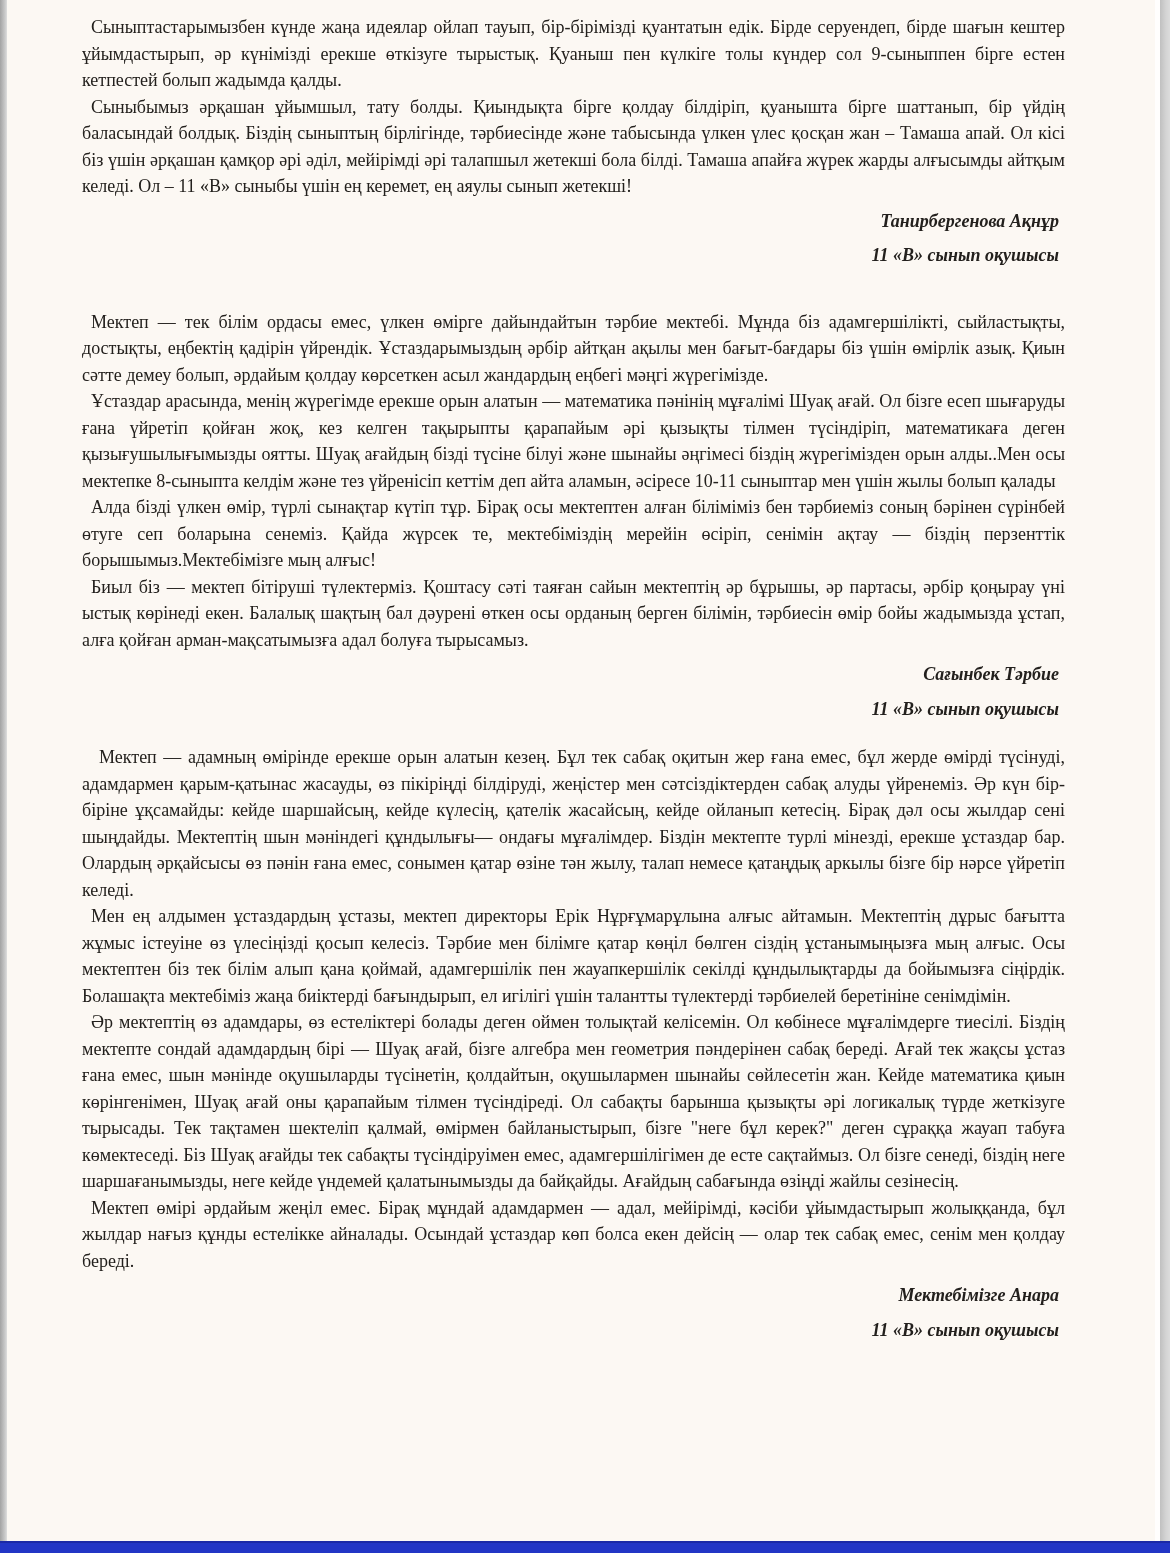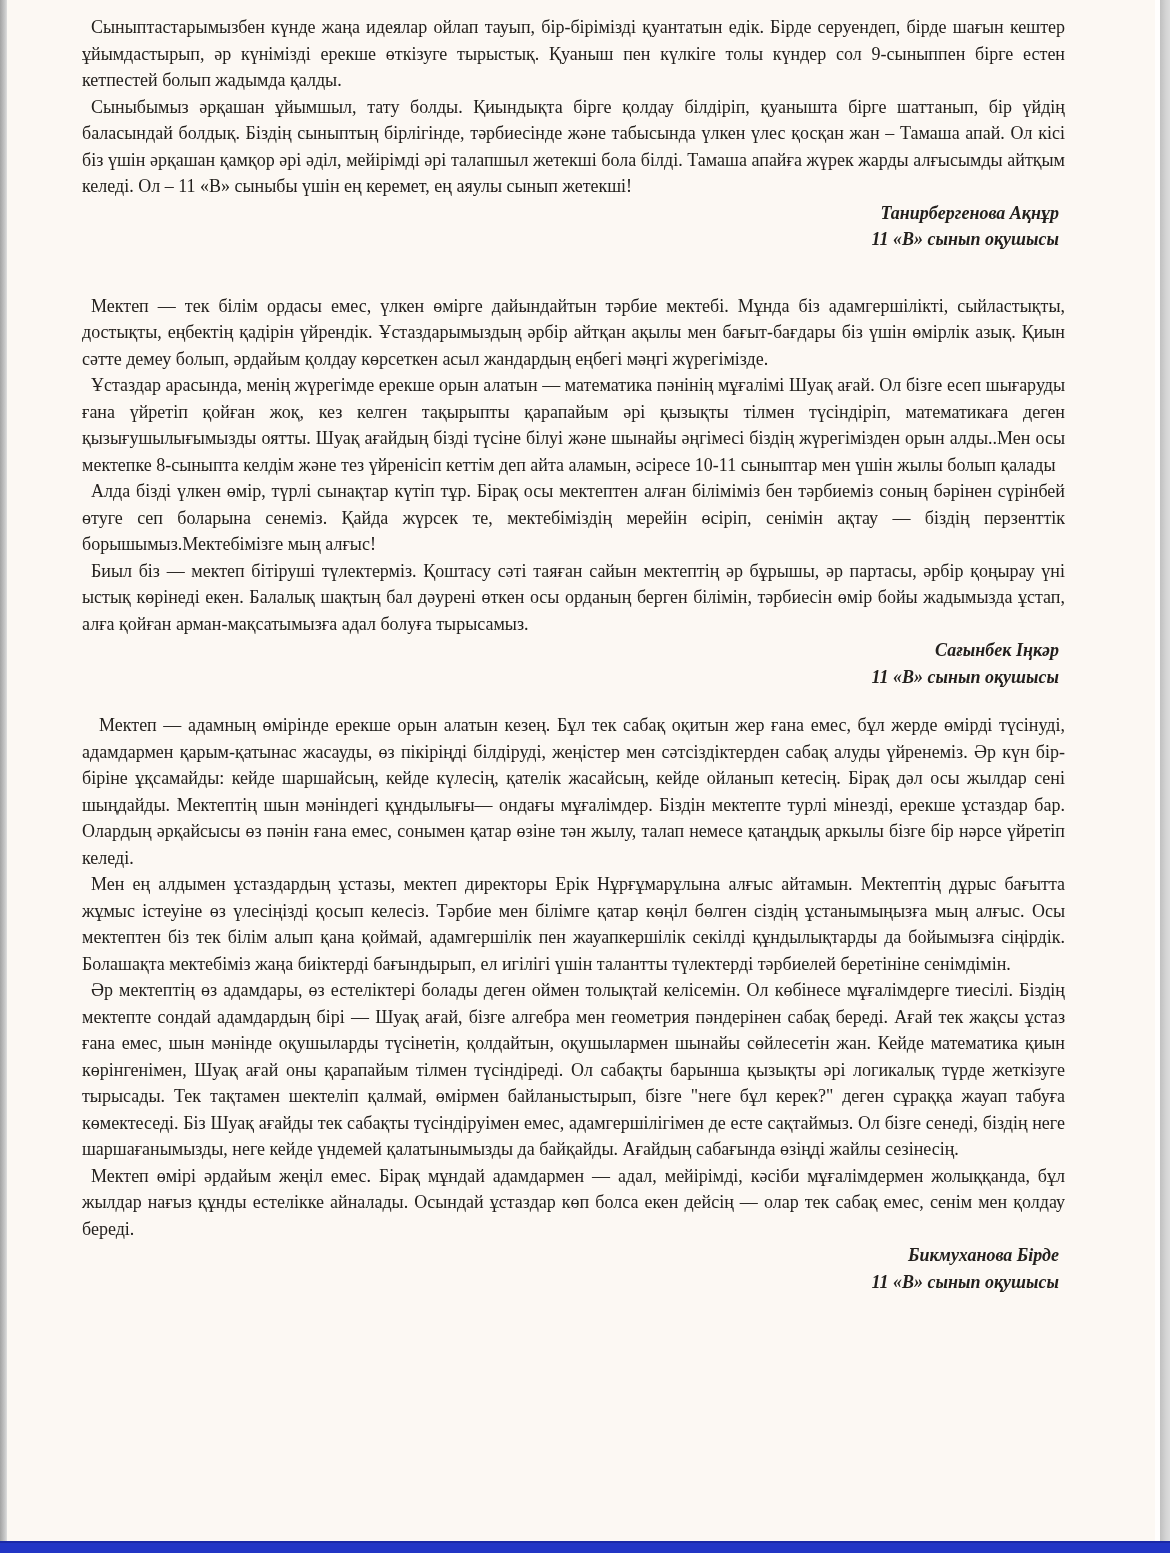--- a/index.html
+++ b/index.html
@@ -38,21 +38,21 @@
     margin:0;
     text-indent:9px;
   }
   .indent-lg{text-indent:17px;}
   .signature{
     text-align:right;
     font-weight:bold;
     font-style:italic;
     padding-right:6px;
   }
-  .sig-line{line-height:26.5px;}
+  .sig-line{line-height:26.5px;margin-top:8px;}
   .gap-a{height:40px;}
   .gap-b{height:22px;}
 </style>
 </head>
 <body>
 
 <div class="page">
 
   <div class="edge-left"></div>
   <div class="edge-right-highlight"></div>
@@ -70,34 +70,34 @@
     </section>
 
     <div class="gap-a"></div>
 
     <section class="essay">
       <p class="para">Мектеп — тек білім ордасы емес, үлкен өмірге дайындайтын тәрбие мектебі. Мұнда біз адамгершілікті, сыйластықты, достықты, еңбектің қадірін үйрендік. Ұстаздарымыздың әрбір айтқан ақылы мен бағыт-бағдары біз үшін өмірлік азық. Қиын сәтте демеу болып, әрдайым қолдау көрсеткен асыл жандардың еңбегі мәңгі жүрегімізде.</p>
       <p class="para">Ұстаздар арасында, менің жүрегімде ерекше орын алатын — математика пәнінің мұғалімі Шуақ ағай. Ол бізге есеп шығаруды ғана үйретіп қойған жоқ, кез келген тақырыпты қарапайым әрі қызықты тілмен түсіндіріп, математикаға деген қызығушылығымызды оятты. Шуақ ағайдың бізді түсіне білуі және шынайы әңгімесі біздің жүрегімізден орын алды..Мен осы мектепке 8-сыныпта келдім және тез үйренісіп кеттім деп айта аламын, әсіресе 10-11 сыныптар мен үшін жылы болып қалады</p>
       <p class="para">Алда бізді үлкен өмір, түрлі сынақтар күтіп тұр. Бірақ осы мектептен алған біліміміз бен тәрбиеміз соның бәрінен сүрінбей өтуге сеп боларына сенеміз. Қайда жүрсек те, мектебіміздің мерейін өсіріп, сенімін ақтау — біздің перзенттік борышымыз.Мектебімізге мың алғыс!</p>
       <p class="para">Биыл біз — мектеп бітіруші түлектерміз. Қоштасу сәті таяған сайын мектептің әр бұрышы, әр партасы, әрбір қоңырау үні ыстық көрінеді екен. Балалық шақтың бал дәурені өткен осы орданың берген білімін, тәрбиесін өмір бойы жадымызда ұстап, алға қойған арман-мақсатымызға адал болуға тырысамыз.</p>
       <div class="signature">
-        <div class="sig-line">Сағынбек Іңкәр</div>
+        <div class="sig-line">Сағынбек Тәрбие</div>
         <div class="sig-line">11 «В» сынып оқушысы</div>
       </div>
     </section>
 
     <div class="gap-b"></div>
 
     <section class="essay">
       <p class="para indent-lg">Мектеп — адамның өмірінде ерекше орын алатын кезең. Бұл тек сабақ оқитын жер ғана емес, бұл жерде өмірді түсінуді, адамдармен қарым-қатынас жасауды, өз пікіріңді білдіруді, жеңістер мен сәтсіздіктерден сабақ алуды үйренеміз. Әр күн бір-біріне ұқсамайды: кейде шаршайсың, кейде күлесің, қателік жасайсың, кейде ойланып кетесің. Бірақ дәл осы жылдар сені шыңдайды. Мектептің шын мәніндегі құндылығы— ондағы мұғалімдер. Біздін мектепте турлі мінезді, ерекше ұстаздар бар. Олардың әрқайсысы өз пәнін ғана емес, сонымен қатар өзіне тән жылу, талап немесе қатаңдық аркылы бізге бір нәрсе үйретіп келеді.</p>
       <p class="para">Мен ең алдымен ұстаздардың ұстазы, мектеп директоры Ерік Нұрғұмарұлына алғыс айтамын. Мектептің дұрыс бағытта жұмыс істеуіне өз үлесіңізді қосып келесіз. Тәрбие мен білімге қатар көңіл бөлген сіздің ұстанымыңызға мың алғыс. Осы мектептен біз тек білім алып қана қоймай, адамгершілік пен жауапкершілік секілді құндылықтарды да бойымызға сіңірдік. Болашақта мектебіміз жаңа биіктерді бағындырып, ел игілігі үшін талантты түлектерді тәрбиелей беретініне сенімдімін.</p>
       <p class="para">Әр мектептің өз адамдары, өз естеліктері болады деген оймен толықтай келісемін. Ол көбінесе мұғалімдерге тиесілі. Біздің мектепте сондай адамдардың бірі — Шуақ ағай, бізге алгебра мен геометрия пәндерінен сабақ береді. Ағай тек жақсы ұстаз ғана емес, шын мәнінде оқушыларды түсінетін, қолдайтын, оқушылармен шынайы сөйлесетін жан. Кейде математика қиын көрінгенімен, Шуақ ағай оны қарапайым тілмен түсіндіреді. Ол сабақты барынша қызықты әрі логикалық түрде жеткізуге тырысады. Тек тақтамен шектеліп қалмай, өмірмен байланыстырып, бізге "неге бұл керек?" деген сұраққа жауап табуға көмектеседі. Біз Шуақ ағайды тек сабақты түсіндіруімен емес, адамгершілігімен де есте сақтаймыз. Ол бізге сенеді, біздің неге шаршағанымызды, неге кейде үндемей қалатынымызды да байқайды. Ағайдың сабағында өзіңді жайлы сезінесің.</p>
-      <p class="para">Мектеп өмірі әрдайым жеңіл емес. Бірақ мұндай адамдармен — адал, мейірімді, кәсіби мұғалімдермен жолыққанда, бұл жылдар нағыз құнды естелікке айналады. Осындай ұстаздар көп болса екен дейсің — олар тек сабақ емес, сенім мен қолдау береді.</p>
+      <p class="para">Мектеп өмірі әрдайым жеңіл емес. Бірақ мұндай адамдармен — адал, мейірімді, кәсіби ұйымдастырып жолыққанда, бұл жылдар нағыз құнды естелікке айналады. Осындай ұстаздар көп болса екен дейсің — олар тек сабақ емес, сенім мен қолдау береді.</p>
       <div class="signature">
-        <div class="sig-line">Бикмуханова Бірде</div>
+        <div class="sig-line">Мектебімізге Анара</div>
         <div class="sig-line">11 «В» сынып оқушысы</div>
       </div>
     </section>
 
   </div>
 
   <div class="bottom-bar"></div>
 
 </div>
 

